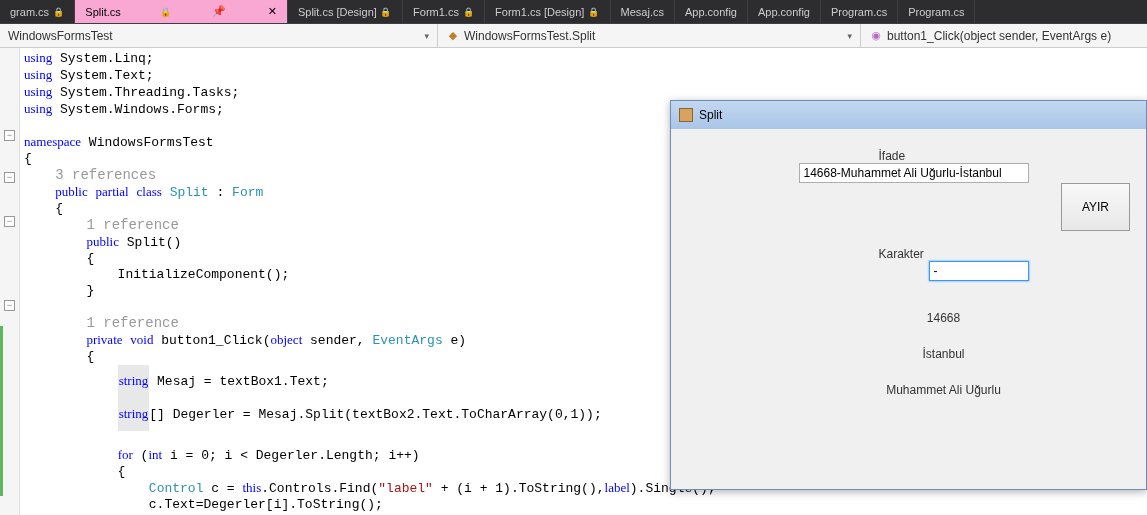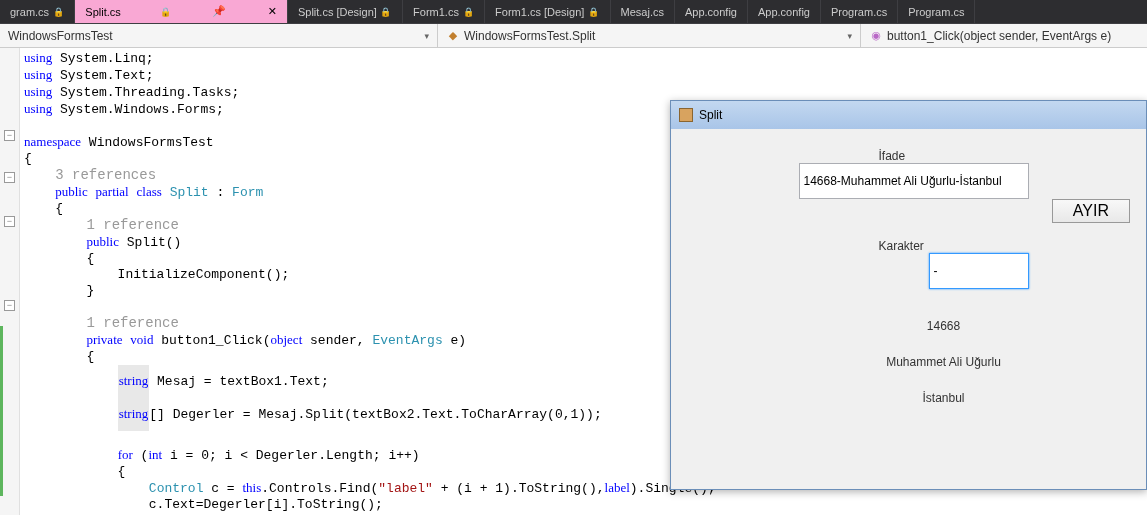--- a/index.html
+++ b/index.html
@@ -32,24 +32,24 @@
     .str { color: #a31515; }
     .codelens { font-size: 14px; color: #999; }
     .highlight-bg { background: #e8e8e8; display: inline-block; padding: 8px 1px; }
     
     .winform { position: absolute; left: 670px; top: 100px; width: 477px; height: 390px; background: #f0f0f0; border: 1px solid #6b8eb8; box-shadow: 0 2px 8px rgba(0,0,0,0.3); }
     .winform-title { height: 28px; background: linear-gradient(#c3d8f0, #a9c5e8); display: flex; align-items: center; padding: 0 8px; font-size: 12px; color: #000; gap: 6px; }
     .winform-icon { width: 14px; height: 14px; background: #d8a35f; border: 1px solid #8a6530; }
     .winform-body { padding: 20px 16px; }
     .form-row { display: flex; align-items: center; margin-bottom: 16px; flex-direction: column; }
     .form-label { width: 60px; font-size: 12px; color: #333; }
-    .form-input { border: 1px solid #abadb3; padding: 2px 4px; font-size: 12px; height: 36px; background: #fff; }
+    .form-input { border: 1px solid #abadb3; padding: 2px 4px; font-size: 12px; height: 20px; background: #fff; }
     .form-input.ifade { width: 230px; margin-left: 10px; }
     .form-input.karakter { width: 100px; margin-left: 140px; border-color: #3399ff; box-shadow: 0 0 2px #3399ff; }
-    .form-button { margin-left: auto; padding: 2px 20px; background: linear-gradient(#f8f8f8, #e8e8e8); border: 1px solid #999; font-size: 16px; cursor: pointer; }
+    .form-button { margin-left: auto; padding: 16px 20px; background: linear-gradient(#f8f8f8, #e8e8e8); border: 1px solid #999; font-size: 12px; cursor: pointer; }
     .result-block { margin-top: 30px; margin-left: 70px; text-align: center; }
     .result-line { font-size: 12px; color: #333; margin-bottom: 22px; }
   </style>
 </head>
 <body>
 
 <div class="tabs-row">
   <div class="tab">
       <span>gram.cs</span>
       <span class="lock">🔒</span>
@@ -157,17 +157,17 @@
       <span class="form-label">İfade</span>
       <input class="form-input ifade" value="14668-Muhammet Ali Uğurlu-İstanbul" style="">
       <button class="form-button">AYIR</button>
     </div>
     <div class="form-row">
       <span class="form-label">Karakter</span>
       <input class="form-input karakter" value="-" style="">
     </div>
     <div class="result-block">
       <div class="result-line">14668</div>
+      <div class="result-line">İstanbul</div>
       <div class="result-line">Muhammet Ali Uğurlu</div>
-      <div class="result-line">İstanbul</div>
     </div>
   </div>
 </div>
 
 </body></html>

